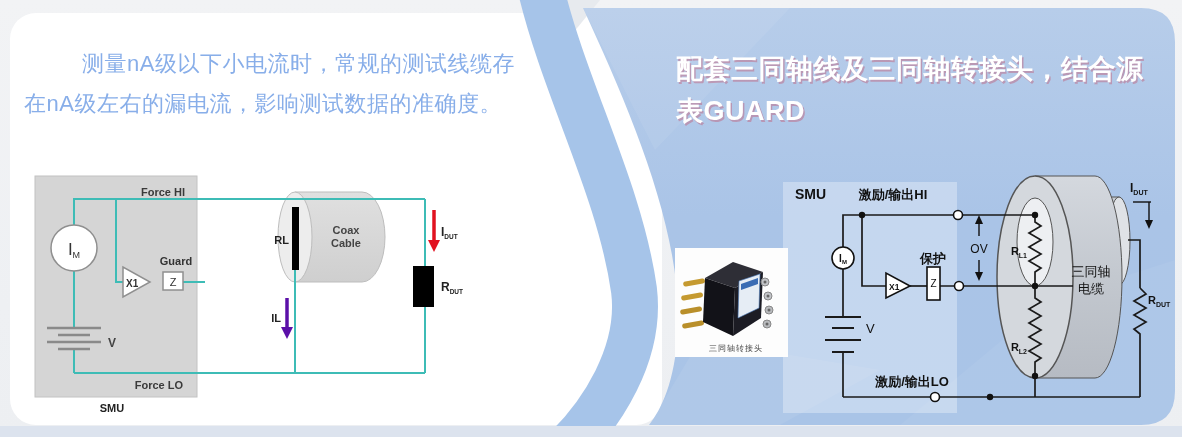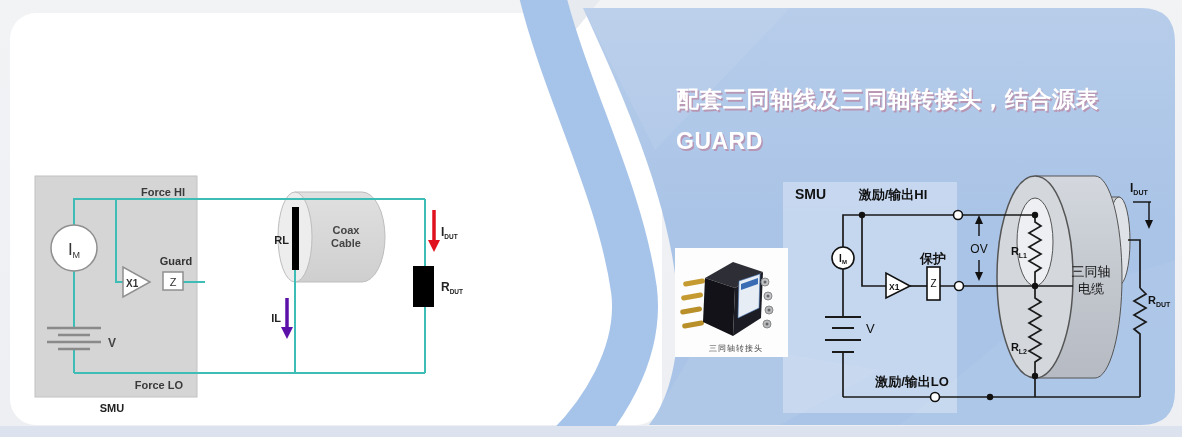--- a/index.html
+++ b/index.html
@@ -7,23 +7,23 @@
           background:linear-gradient(180deg,#f2f3f5 0%,#eef0f3 70%,#edeff2 100%);
           font-family:"Liberation Sans","DejaVu Sans",sans-serif;}
   .panel-left{position:absolute;left:10px;top:13px;width:652px;height:412px;
               background:#ffffff;border-radius:26px;}
   #decor{position:absolute;left:0;top:0;}
   .footer-strip{position:absolute;left:0;bottom:0;width:1182px;height:11px;background:#dce3ee;}
   .left-text{position:absolute;left:24px;top:44px;width:522px;font-size:22px;line-height:40px;
              color:#88aee9;letter-spacing:0.5px;}
   .left-text .l1{display:block;padding-left:58px;}
   .left-text .l2{display:block;}
-  .right-text{position:absolute;left:632px;top:48px;width:528px;font-size:23px;line-height:42px;
+  .right-text{position:absolute;left:632px;top:48px;width:528px;font-size:27px;line-height:42px;
               color:#ffffff;font-weight:bold;letter-spacing:0.5px;
-              text-shadow:1.5px 1.5px 0 rgba(198,70,96,0.38);margin-top:30px;}
+              text-shadow:1.5px 1.5px 0 rgba(198,70,96,0.38);}
   .right-text .l1{display:block;padding-left:44px;}
   .right-text .l2{display:block;}
   .diag{position:absolute;}
   #ldiag{left:20px;top:170px;}
   #rdiag{left:660px;top:170px;}
   .photo{position:absolute;left:675px;top:248px;width:113px;height:109px;background:#fdfdfd;}
   .photo-caption{position:absolute;left:0;bottom:3px;width:122px;text-align:center;
                  font-size:8px;color:#444;letter-spacing:1px;}
   svg text{font-family:"Liberation Sans","DejaVu Sans",sans-serif;}
 </style>
@@ -44,20 +44,24 @@
     </defs>
     <polygon points="520,0 600,0 555,55" fill="#e7eaee"></polygon>
     <path d="M 541,-10 C 565,90 620,190 634,290 C 642,355 600,415 568,447" fill="none" stroke="#a6c4e9" stroke-width="46"></path>
     <path d="M 583,8 L 1141,8 Q 1175,8 1175,42 L 1175,391 Q 1175,425 1141,425 L 649,425
              C 661,410 675,382 678,330 C 682,230 630,110 583,8 Z" fill="url(#panelGrad)"></path>
     <polygon points="583,8 790,8 655,150" fill="#ffffff" opacity="0.07"></polygon>
     <polygon points="1175,260 1175,425 900,425 1050,300" fill="#ffffff" opacity="0.05"></polygon>
     <polygon points="649,425 780,425 880,370 700,340" fill="#ffffff" opacity="0.07"></polygon>
   </svg>
 
+  <div class="left-text">
+    <span class="l1">测量nA级以下小电流时，常规的测试线缆存</span>
+    <span class="l2">在nA级左右的漏电流，影响测试数据的准确度。</span>
+  </div>
 
   <div class="right-text">
     <span class="l1">配套三同轴线及三同轴转接头，结合源表GUARD</span>
   </div>
 
   <svg id="ldiag" class="diag" width="470" height="250" viewBox="0 0 470 250">
     <defs>
       <linearGradient id="cyl" x1="0" y1="0" x2="0" y2="1">
         <stop offset="0" stop-color="#e0e0e0"></stop>
           <stop offset="1" stop-color="#cfcfcf"></stop>

